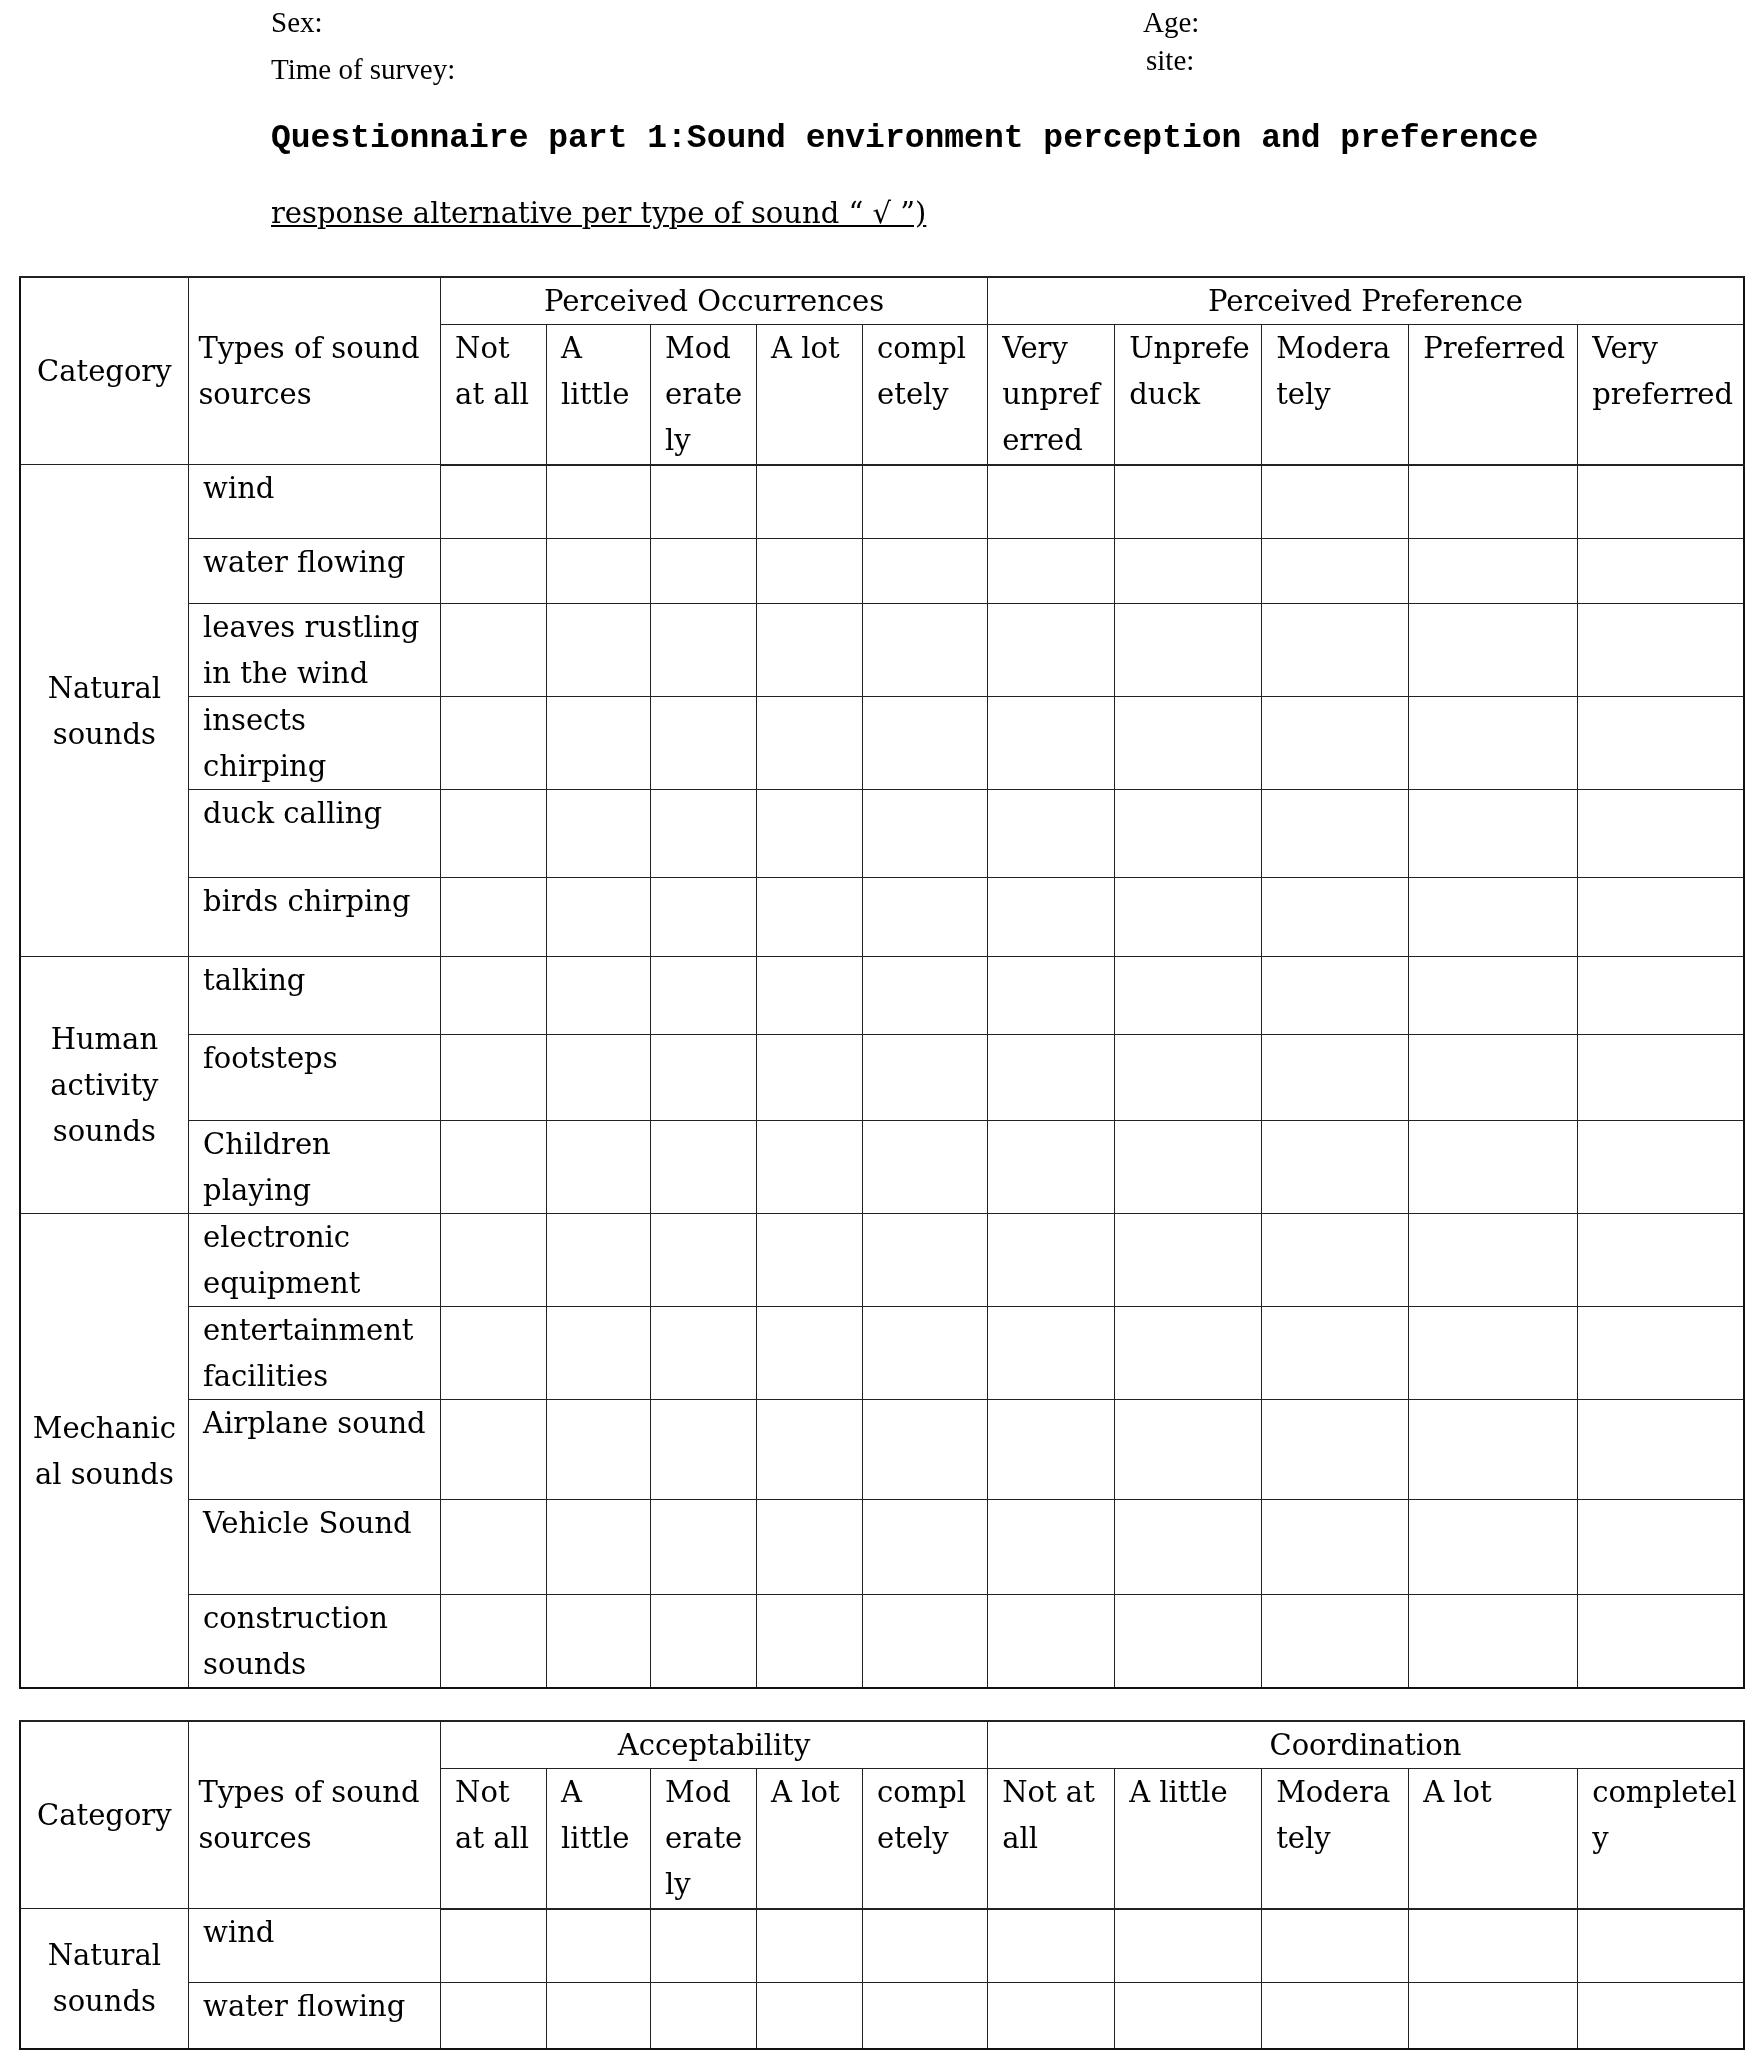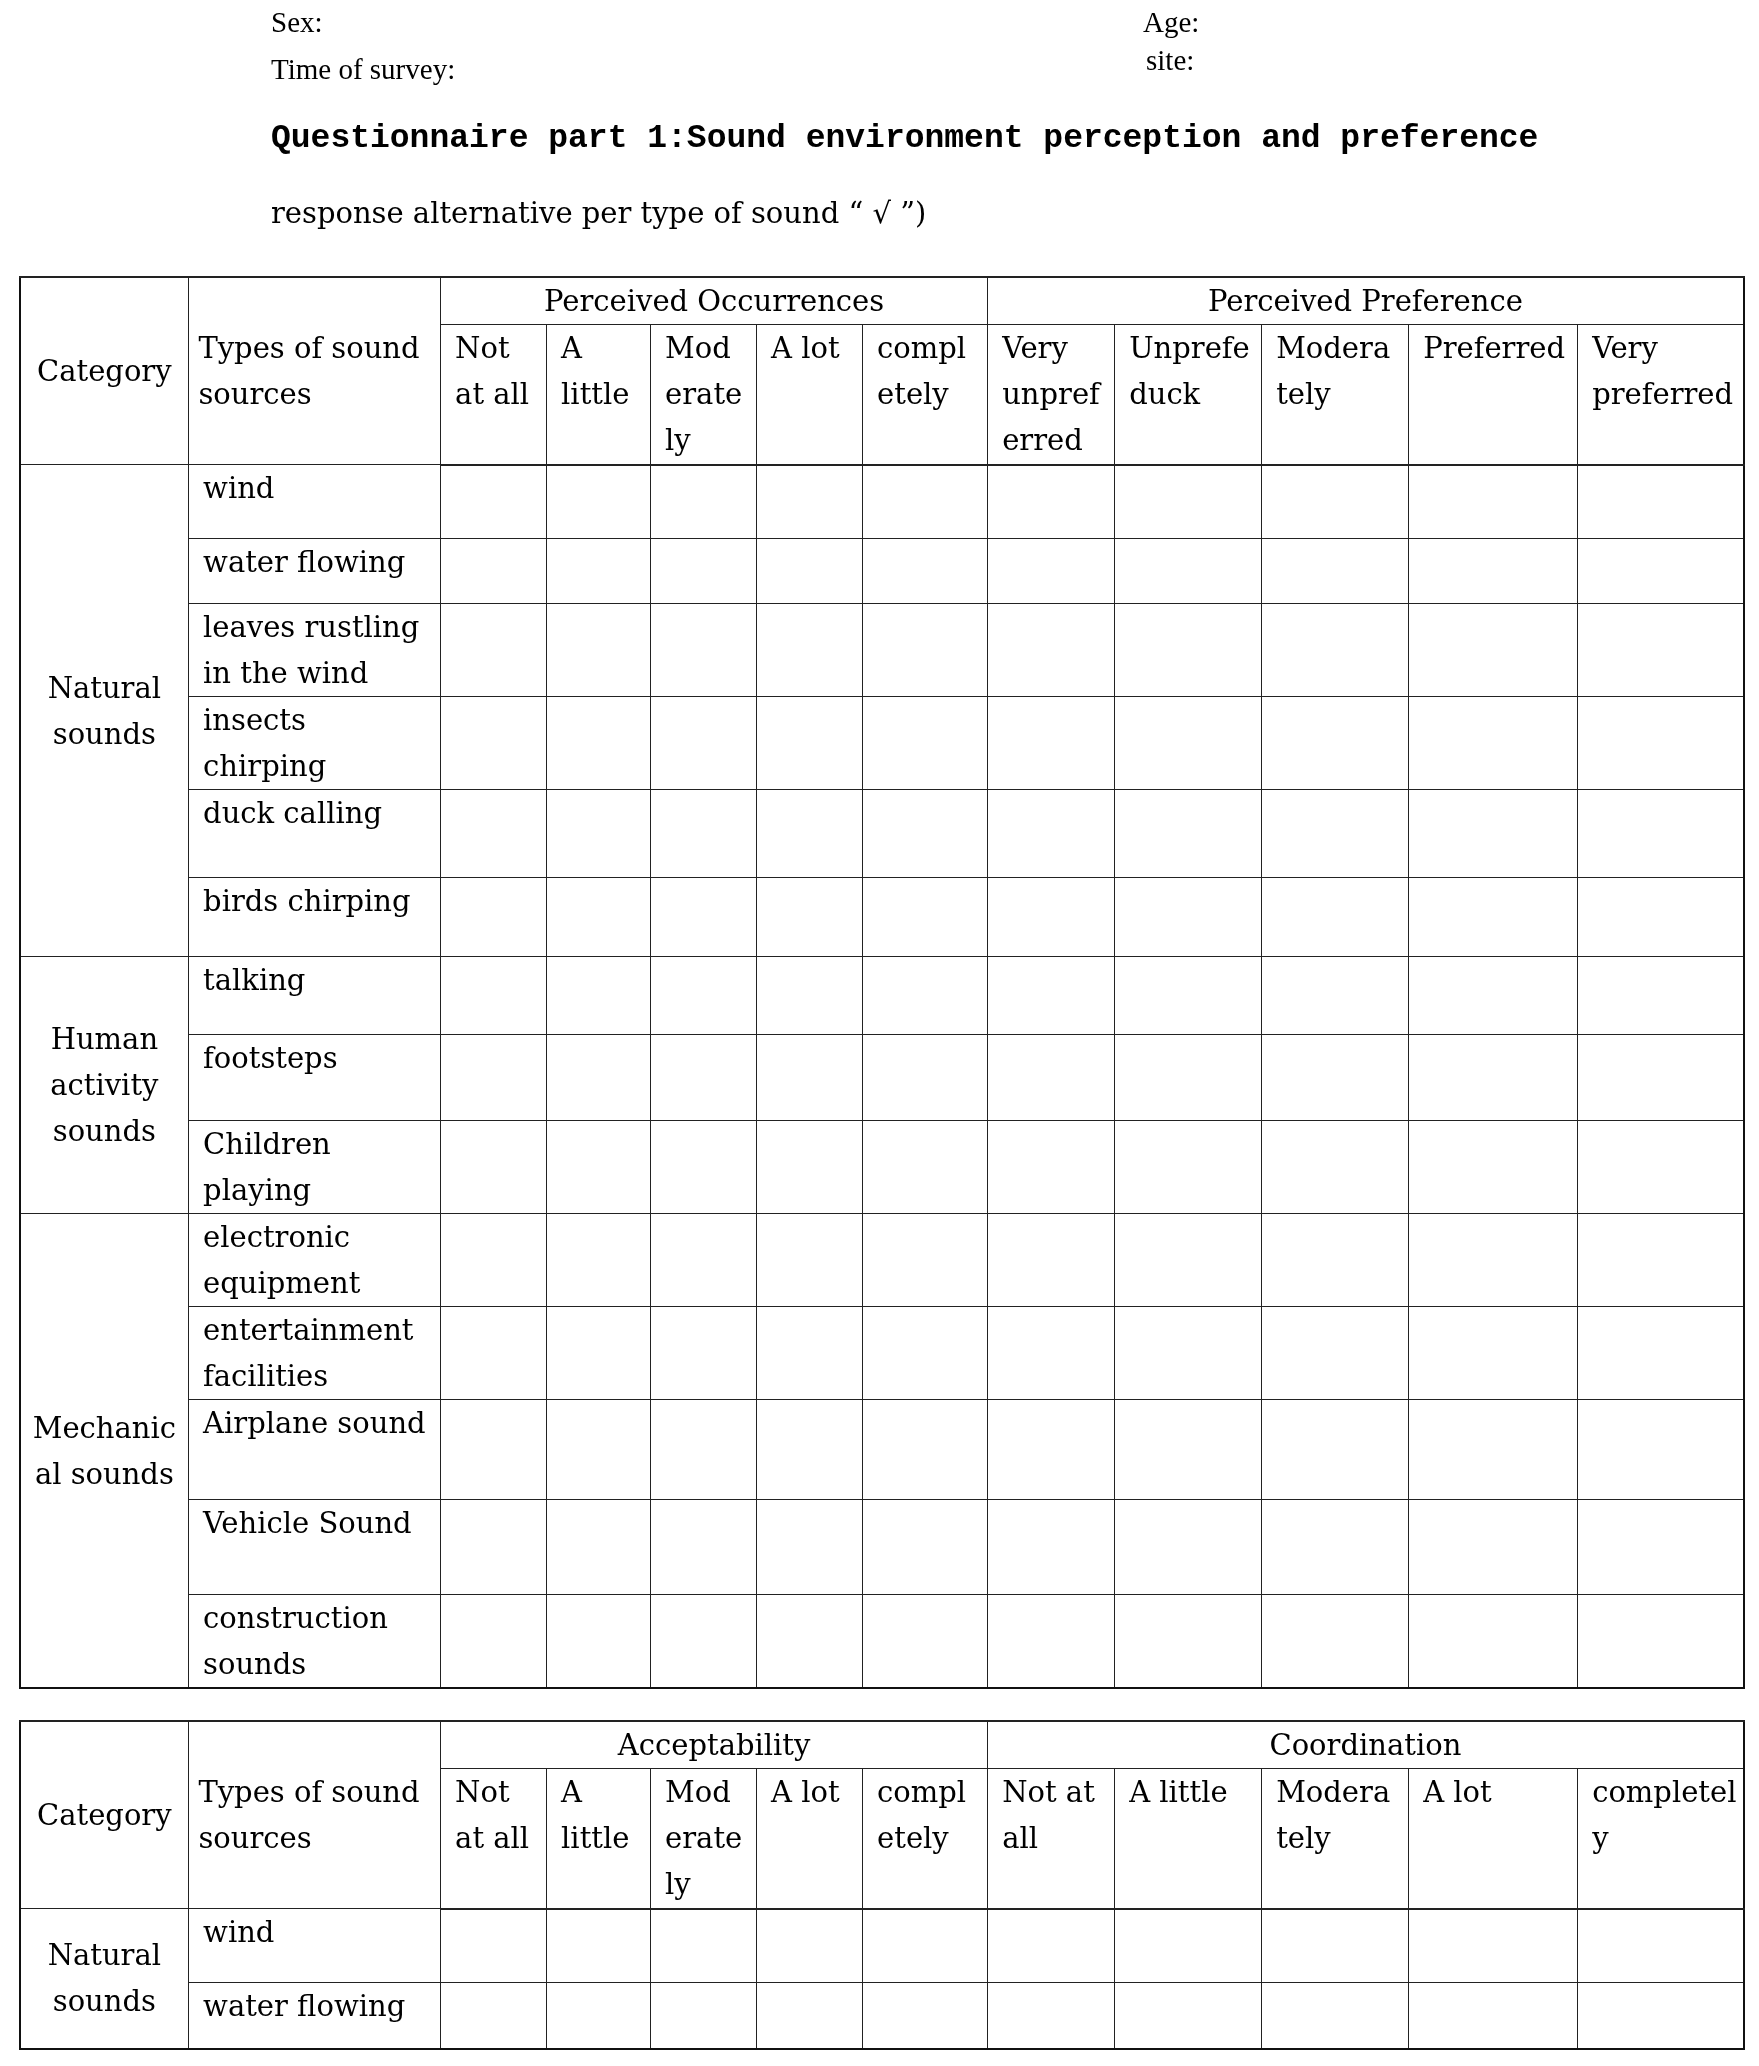--- a/index.html
+++ b/index.html
@@ -16,21 +16,21 @@
       position: absolute; left: 271px; top: 120px;
       font-family: "Liberation Mono", "DejaVu Sans Mono", monospace;
       font-size: 33px; font-weight: bold; letter-spacing: 0px; white-space: nowrap;
     }
     .question {
       position: absolute; left: 271px; top: 190px; width: 1233px;
       font-family: "DejaVu Serif", serif; font-size: 29px; line-height: 46px;
       text-align: justify; text-align-last: left;
     }
     .question .l1 { display: block; text-align: justify; text-align-last: justify; padding-left: 9.3px; }
-    .question .l2 { display: block; }
+    .question .l2 { display: block; text-decoration: underline; }
 
     table.grid {
       position: absolute; left: 18.6px; width: 1721px;
       border-collapse: collapse; table-layout: fixed;
       font-family: "DejaVu Serif", serif; font-size: 29px; line-height: 46px;
     }
     table.grid td, table.grid th {
       border: 1.4px solid #222; padding: 0 14px; vertical-align: top; font-weight: normal;
       text-align: left; word-break: normal; overflow: hidden;
     }

